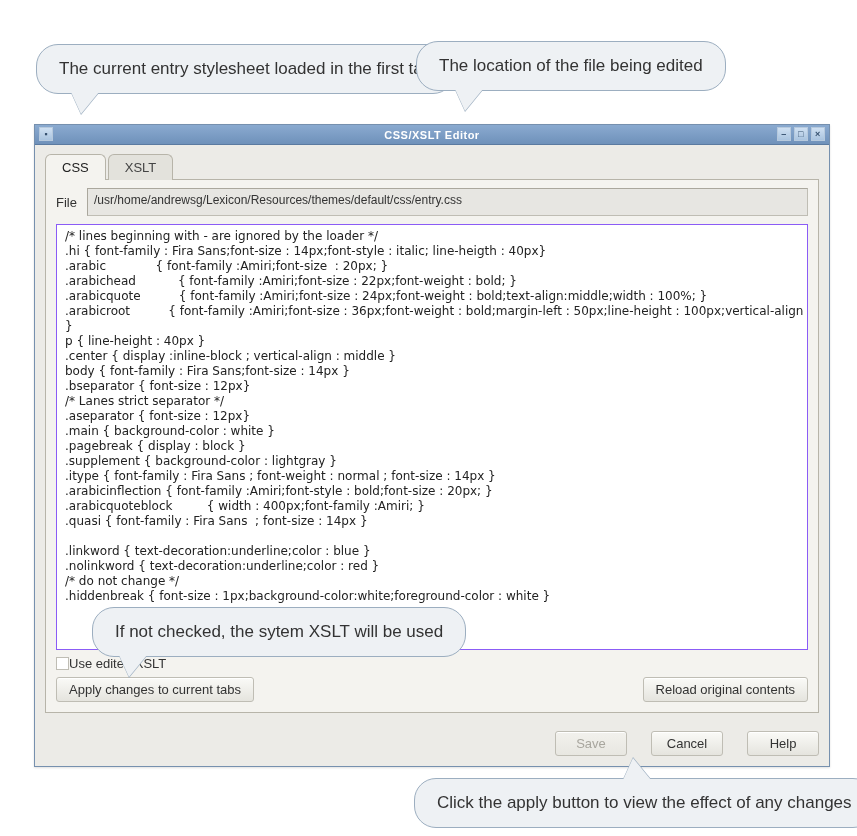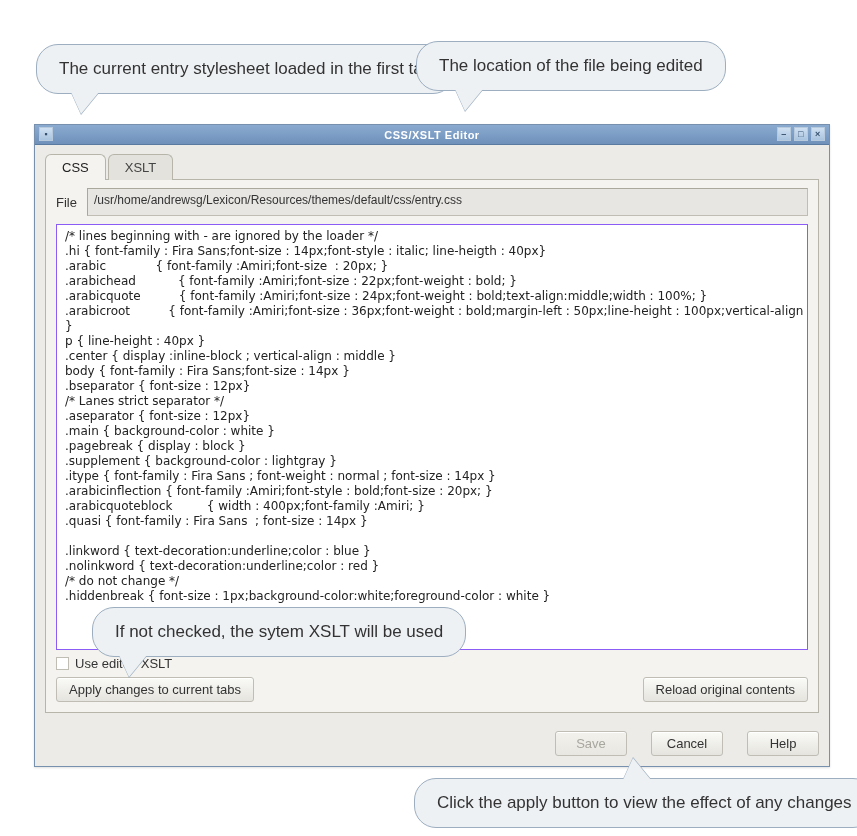--- a/index.html
+++ b/index.html
@@ -151,21 +151,20 @@
     font-size: 12px;
     line-height: 15px;
     white-space: pre;
     overflow: hidden;
     color: #222;
   }
 
   .below-editor {
     display: flex;
     align-items: center;
-    gap: 6px;
     margin-top: 6px;
   }
   .checkbox {
     width: 13px; height: 13px;
     border: 1px solid #bfbdb4;
     background: #fff;
     display: inline-block;
   }
   .checkbox-label { font-size: 13px; color: #333; }
 

